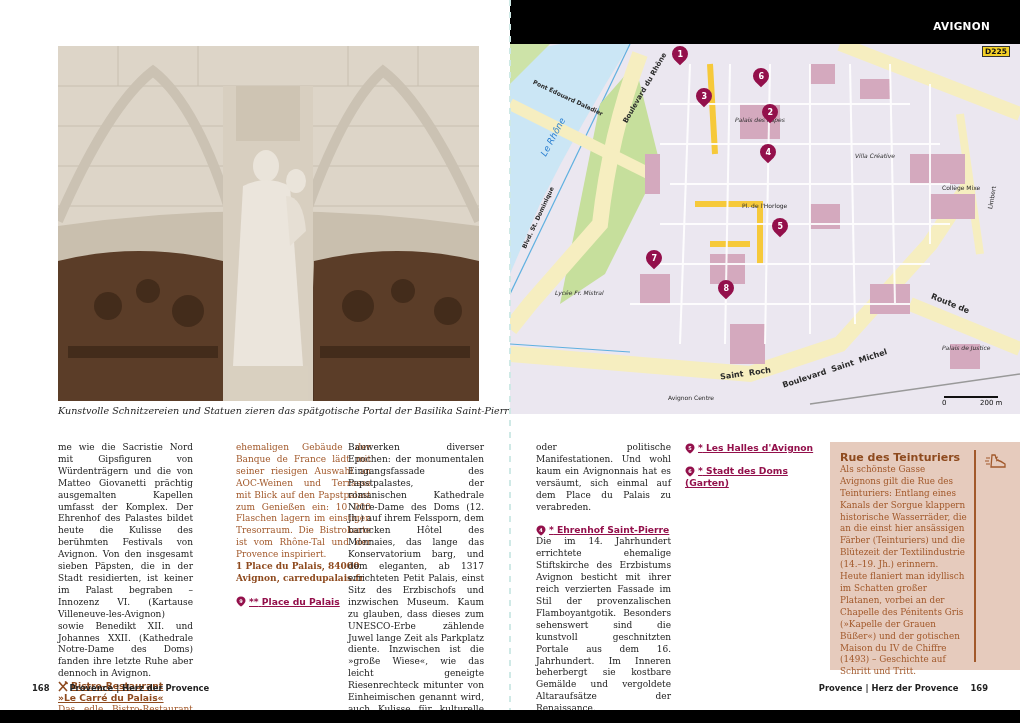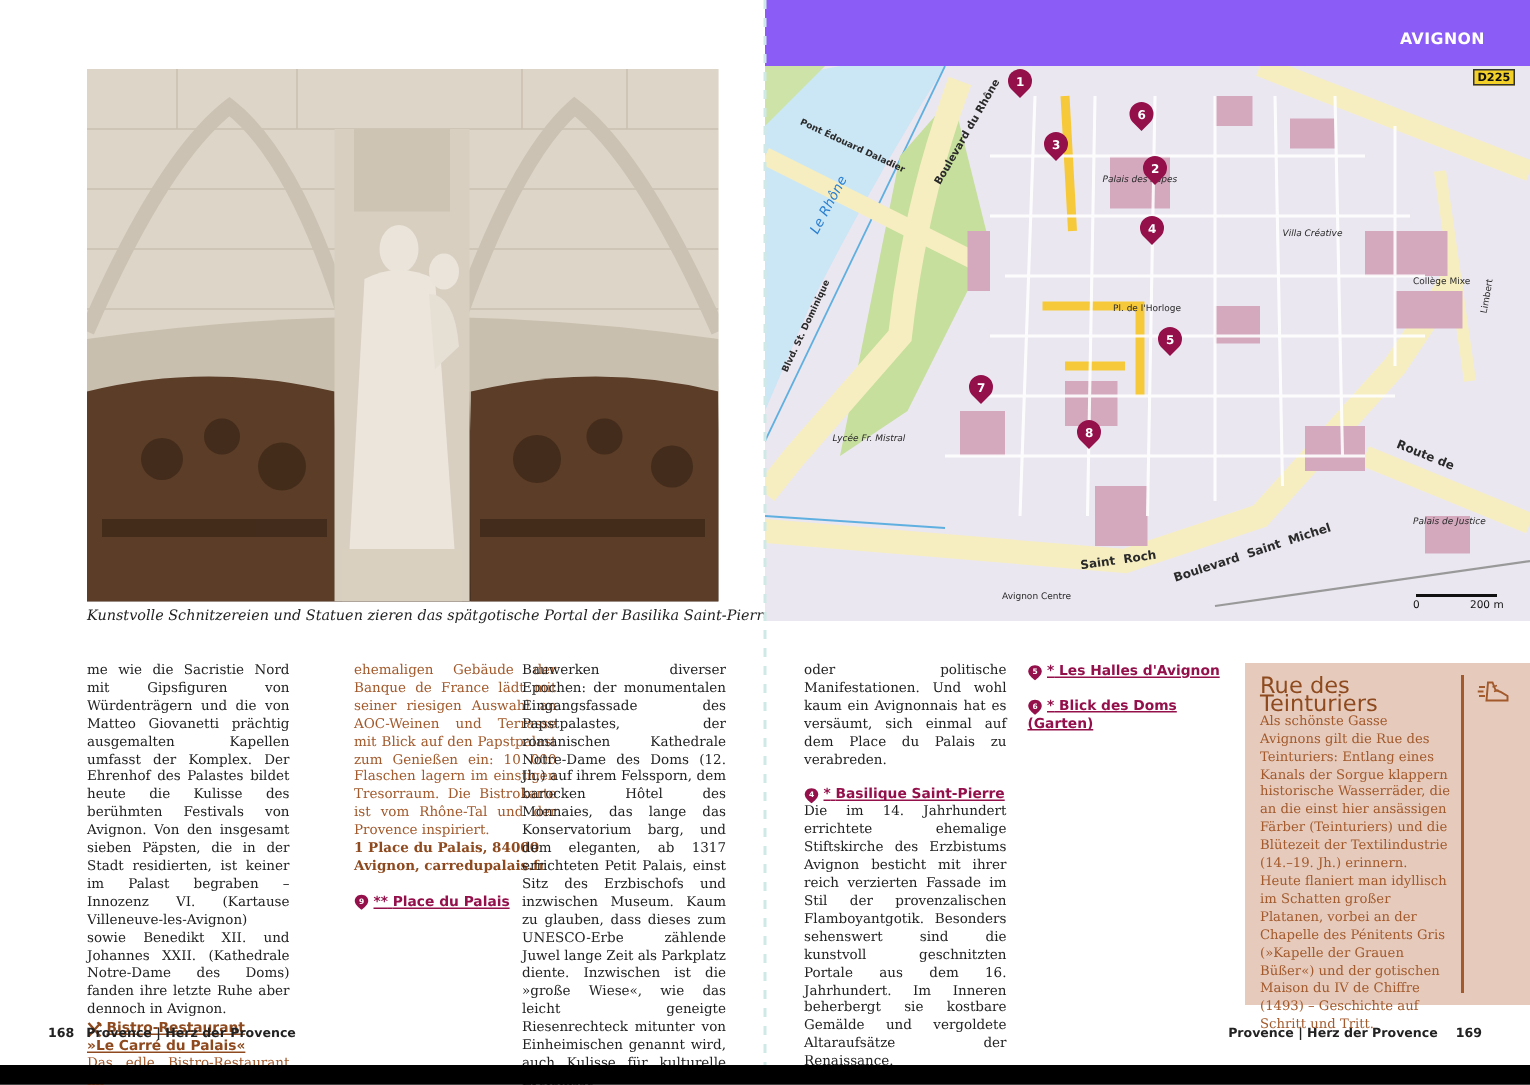--- a/index.html
+++ b/index.html
@@ -13,21 +13,21 @@
   .bottom-band { position: absolute; left: 0; top: 710px; width: 1020px; height: 13px; background: #000; }
 
   
   .photo { position: absolute; left: 58px; top: 46px; width: 421px; height: 355px; overflow: hidden;
     background: linear-gradient(to bottom, #dcd4c7 0%, #d6cdbf 55%, #b8aa98 62%, #5a3f2c 68%, #4a3222 100%); }
   .photo svg { position: absolute; left: 0; top: 0; }
   .caption { position: absolute; left: 58px; top: 405px; width: 440px;
     font-family: "DejaVu Serif", serif; font-style: italic; font-size: 9.6px; color: #222; white-space: nowrap; }
 
   
-  .header-bar { position: absolute; left: 0; top: 0; width: 510px; height: 44px; background: #8b5cf6; }
+  .header-bar { position: absolute; left: 0; top: 0; width: 510px; height: 44px; background: #000000; }
   .header-title { position: absolute; right: 30px; top: 20px; color: #fff;
     font-family: "DejaVu Sans", sans-serif; font-weight: bold; font-size: 10.5px; letter-spacing: 0.3px; }
 
   
   .map { position: absolute; left: 0; top: 44px; width: 510px; height: 370px; overflow: hidden; background: #e8e4ee; }
   .map svg { position: absolute; left: 0; top: 0; }
   .map-label { position: absolute; font-family: "DejaVu Sans", sans-serif; font-size: 6px; color: #2a2a2a; white-space: nowrap; }
   .map-label.big { font-size: 8px; font-weight: bold; }
   .map-label.river { font-size: 9px; color: #2a7fd0; font-style: italic; }
   .marker { position: absolute; width: 16px; height: 16px; border-radius: 50% 50% 50% 0; background: #93104b; transform: rotate(-45deg);
@@ -56,27 +56,27 @@
   .col2 { left: 203px; width: 135px; margin-left: 33px; }
   .col3 { left: 348px; width: 136px; }
   .col4 { left: 536px; width: 135px; }
   .col5 { left: 685px; width: 135px; }
 
   
   .tipbox { position: absolute; left: 830px; top: 442px; width: 190px; height: 228px; background: #e6cbbd; }
   .tipbox-rule { position: absolute; left: 144px; top: 8px; width: 2px; height: 212px; background: #a2592b; }
   .tipbox-text { position: absolute; left: 10px; top: 10px; width: 128px; font-family: "DejaVu Serif", serif;
     font-size: 8.8px; line-height: 11.9px; color: #a2592b; text-align: left; }
-  .tipbox-title { font-family: "DejaVu Sans", sans-serif; font-weight: normal; font-size: 15px; color: #8e4a1e; }
+  .tipbox-title { font-family: "DejaVu Sans", sans-serif; font-weight: bold; font-size: 11px; color: #8e4a1e; }
   .shoe-icon { position: absolute; left: 155px; top: 10px; width: 22px; height: 18px; }
 
   
   .footer { position: absolute; top: 683px; font-family: "DejaVu Sans", sans-serif; font-size: 8.4px; font-weight: bold; color: #222; white-space: nowrap; }
   .footer-left { left: 32px; }
-  .footer-left .pg { margin-right: 8px; }
+  .footer-left .pg { margin-right: 20px; }
   .footer-right { right: 32px; }
   .footer-right .pg { margin-left: 12px; }
 </style>
 </head>
 <body>
 
 <div class="spread">
 
   <div class="page page-left">
     <div class="photo">
@@ -274,40 +274,40 @@
   </div>
 
   <div class="col col4">
     <p>oder politische Manifestationen. Und wohl kaum ein Avignonnais hat es versäumt, sich einmal auf dem Place du Palais zu verabreden.</p>
     <div class="gap"></div>
     <div class="heading">
       <svg class="pin-icon" viewBox="0 0 10 11">
         <path d="M5 0.5 C2.2 0.5 0.5 2.5 0.5 4.7 C0.5 7.5 5 10.5 5 10.5 C5 10.5 9.5 7.5 9.5 4.7 C9.5 2.5 7.8 0.5 5 0.5 Z" fill="#93104b"></path>
         <text x="5" y="6.5" font-size="5" fill="#fff" text-anchor="middle" font-family="DejaVu Sans, sans-serif" font-weight="bold">4</text>
       </svg>
-      <span><span>*</span> <span>Basilique Saint-Pierre</span></span>
+      <span><span>*</span> <span>Ehrenhof Saint-Pierre</span></span>
     </div>
     <p>Die im 14. Jahrhundert errichtete ehemalige Stiftskirche des Erzbistums Avignon besticht mit ihrer reich verzierten Fassade im Stil der provenzalischen Flamboyantgotik. Besonders sehenswert sind die kunstvoll geschnitzten Portale aus dem 16. Jahrhundert. Im Inneren beherbergt sie kostbare Gemälde und vergoldete Altaraufsätze der Renaissance.</p>
   </div>
 
   <div class="col col5">
     <div class="heading">
       <svg class="pin-icon" viewBox="0 0 10 11">
         <path d="M5 0.5 C2.2 0.5 0.5 2.5 0.5 4.7 C0.5 7.5 5 10.5 5 10.5 C5 10.5 9.5 7.5 9.5 4.7 C9.5 2.5 7.8 0.5 5 0.5 Z" fill="#93104b"></path>
         <text x="5" y="6.5" font-size="5" fill="#fff" text-anchor="middle" font-family="DejaVu Sans, sans-serif" font-weight="bold">5</text>
       </svg>
       <span><span>*</span> <span>Les Halles d'Avignon</span></span>
     </div>
     <div class="gap"></div>
     <div class="heading">
       <svg class="pin-icon" viewBox="0 0 10 11">
         <path d="M5 0.5 C2.2 0.5 0.5 2.5 0.5 4.7 C0.5 7.5 5 10.5 5 10.5 C5 10.5 9.5 7.5 9.5 4.7 C9.5 2.5 7.8 0.5 5 0.5 Z" fill="#93104b"></path>
         <text x="5" y="6.5" font-size="5" fill="#fff" text-anchor="middle" font-family="DejaVu Sans, sans-serif" font-weight="bold">6</text>
       </svg>
-      <span><span>*</span> <span>Blick des Doms</span></span>
+      <span><span>*</span> <span>Stadt des Doms</span></span>
     </div>
     <div class="heading">(Garten)</div>
   </div>
 
   <div class="tipbox">
     <div class="tipbox-text">
       <div class="tipbox-title">Rue des Teinturiers</div>
       <div>Als schönste Gasse Avignons gilt die Rue des Teinturiers: Entlang eines Kanals der Sorgue klappern historische Wasserräder, die an die einst hier ansässigen Färber (Teinturiers) und die Blütezeit der Textilindustrie (14.–19. Jh.) erinnern. Heute flaniert man idyllisch im Schatten großer Platanen, vorbei an der Chapelle des Pénitents Gris (»Kapelle der Grauen Büßer«) und der gotischen Maison du IV de Chiffre (1493) – Geschichte auf Schritt und Tritt.</div>
     </div>
     <div class="tipbox-rule"></div>

